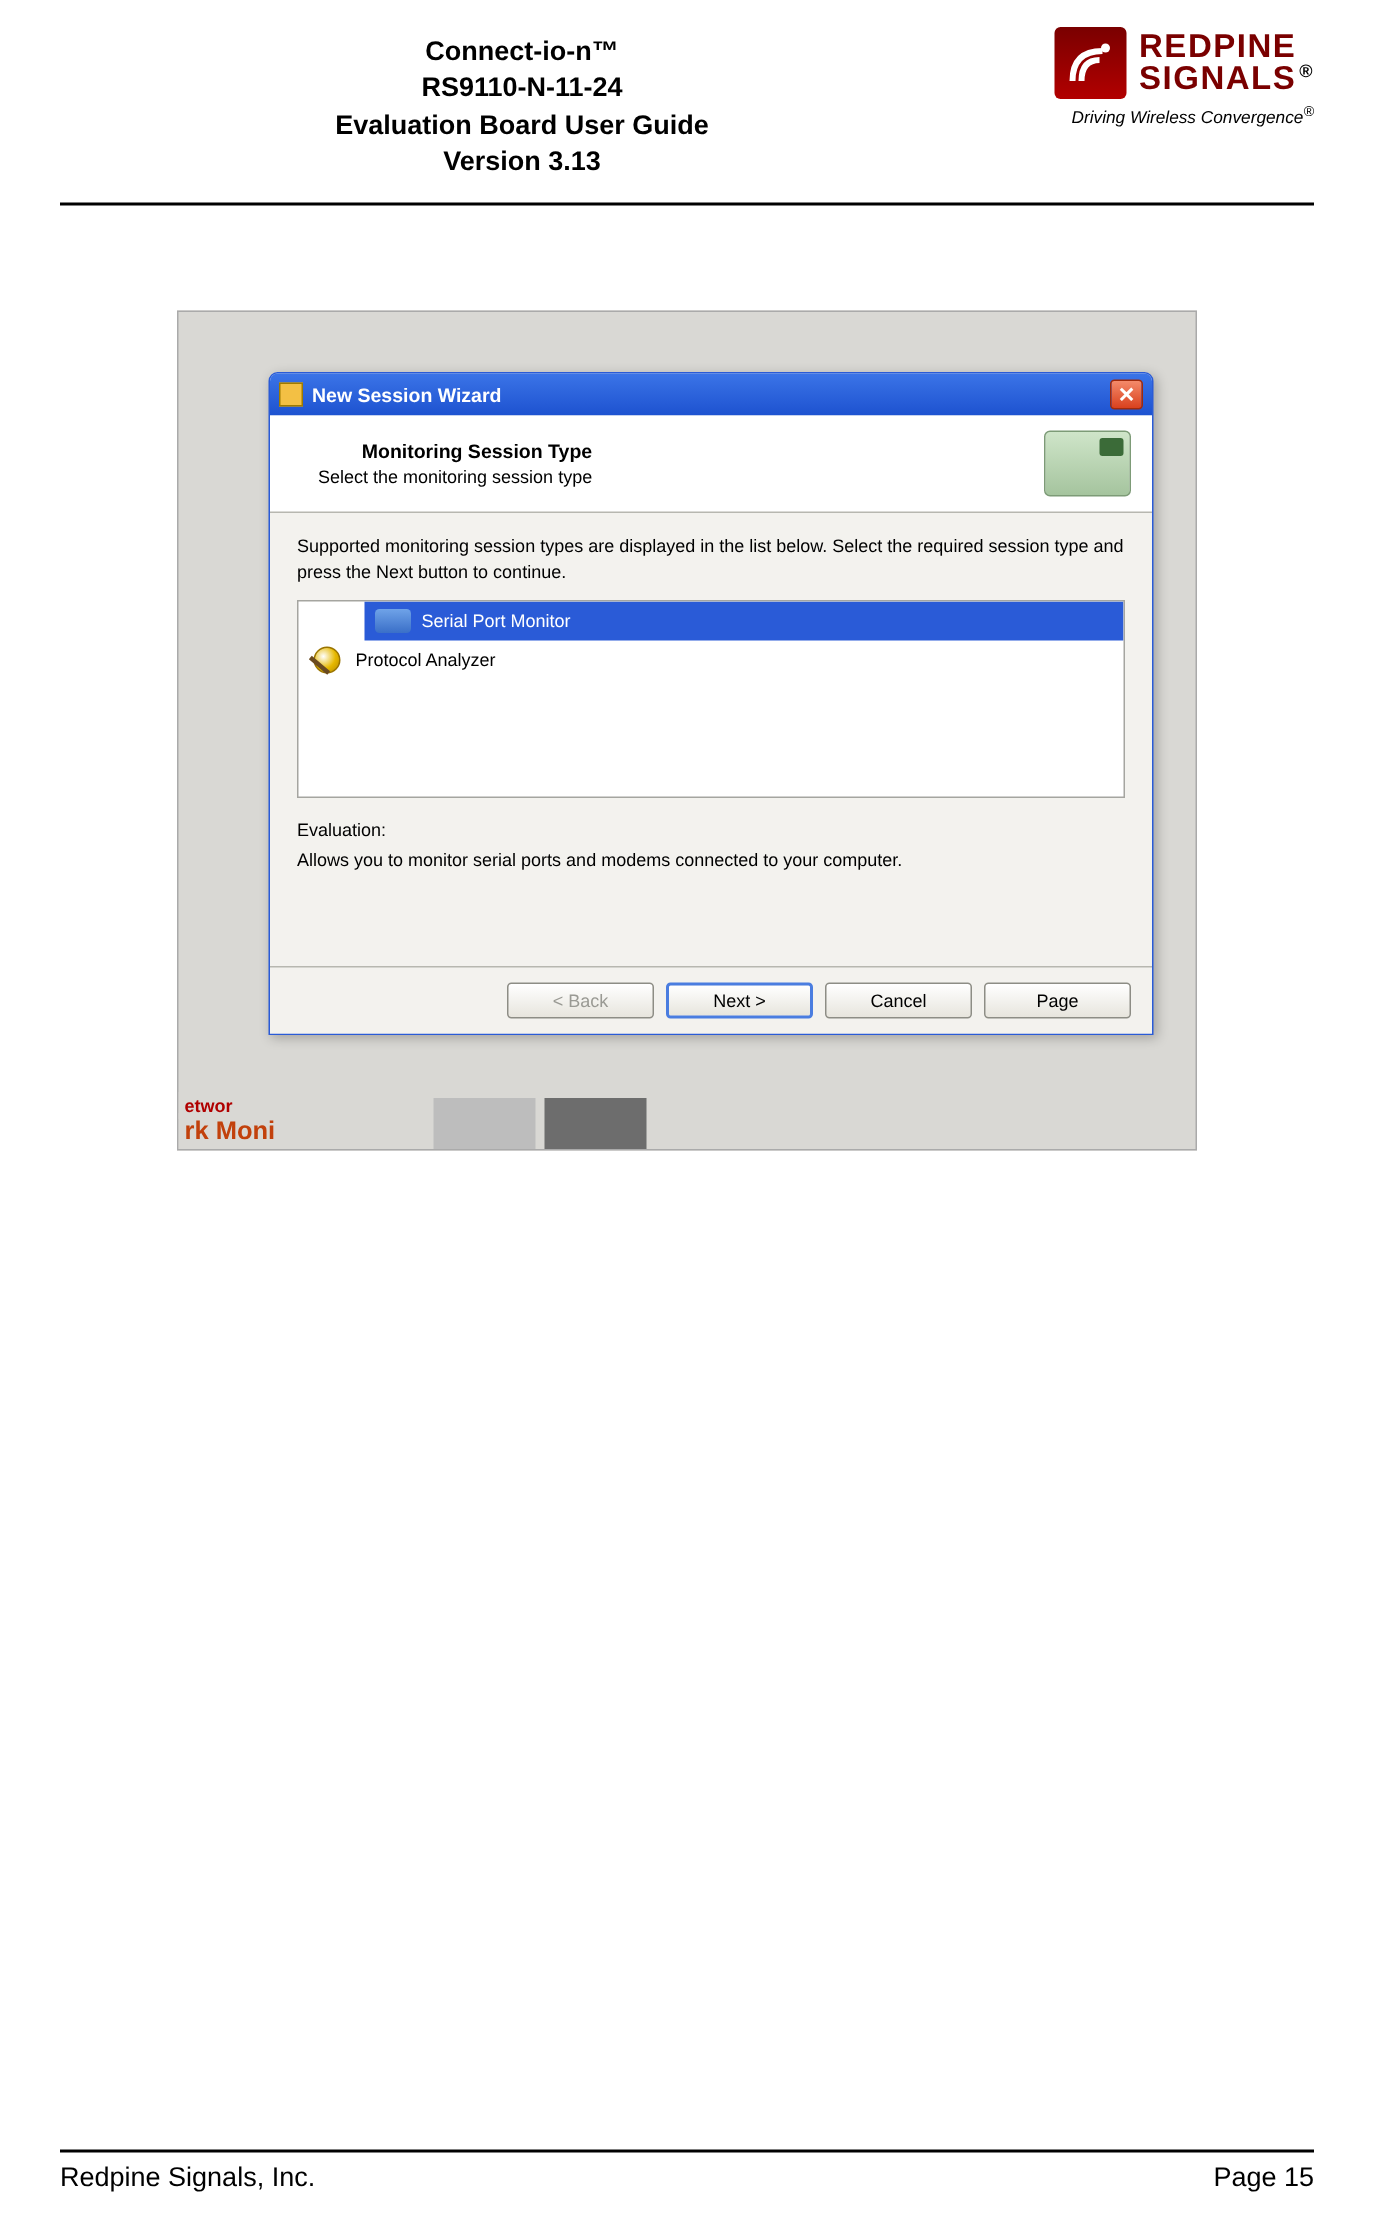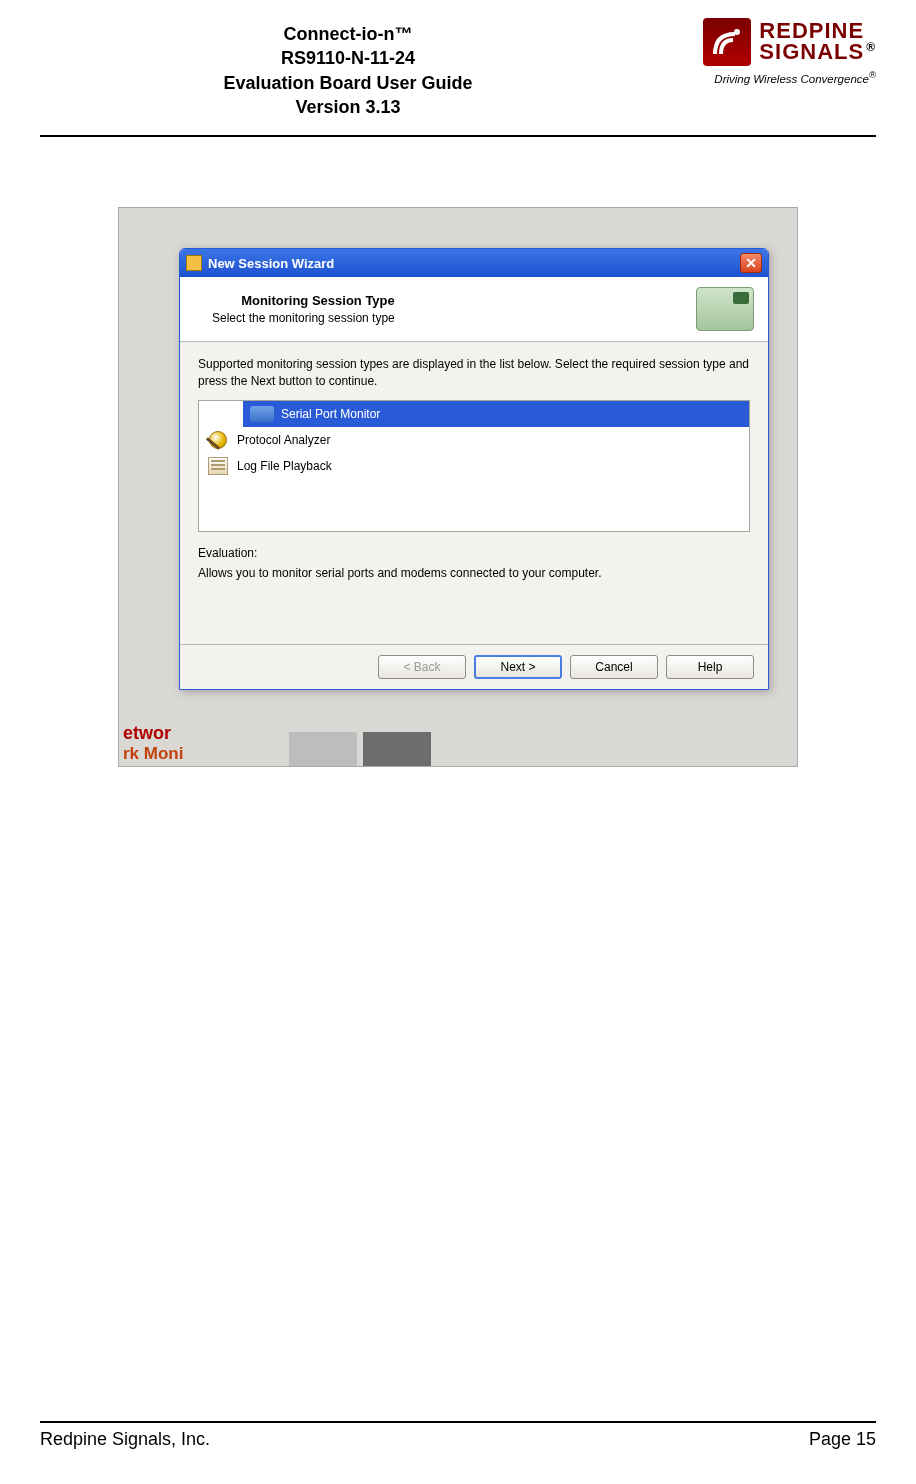--- a/index.html
+++ b/index.html
@@ -180,34 +180,34 @@
     }
     .desc-label { margin-top: 14px; }
     .desc-text { margin-top: 6px; }
     .dlg-footer {
       border-top: 1px solid #b7b7b0;
       padding: 10px 14px;
       display: flex; justify-content: flex-end; gap: 8px;
       background: #f3f2ee;
     }
     .btn {
-      width: 88px; height: 24px;
+      width: 98px; height: 24px;
       background: linear-gradient(#fff, #e7e5dd);
       border: 1px solid #8d8d85;
       border-radius: 3px;
       font-size: 12px;
       cursor: pointer;
     }
     .btn.disabled { color: #9a9a94; cursor: default; }
     .btn.default { border: 2px solid #4a7de0; }
     .bg-fragment {
       position: absolute;
       left: 0; bottom: 20px;
       padding: 2px 4px;
-      font-size: 18px;
+      font-size: 12px;
       color: #b00000;
       font-weight: 600;
       background: #d9d8d4;
     }
     .bg-fragment2 {
       position: absolute;
       left: 0; bottom: 0px;
       padding: 2px 4px;
       font-size: 17px;
       color: #c2410c;
@@ -217,21 +217,21 @@
     .bg-blocks {
       position: absolute;
       left: 170px; bottom: 0;
       display: flex;
     }
     .bg-block { width: 68px; height: 34px; margin-right: 6px; }
     .bg-block.gray { background: #bdbdbd; }
     .bg-block.dark { background: #6d6d6d; }
     .page-footer {
       position: absolute;
-      bottom: 34px; left: 40px; right: 40px;
+      bottom: 22px; left: 40px; right: 40px;
     }
     .hr-bottom {
       border: none; border-top: 2px solid #000; margin-bottom: 6px;
     }
     .footer-row {
       display: flex; justify-content: space-between;
       font-size: 18px;
     }
   </style>
 </head>
@@ -299,36 +299,30 @@
               <div class="icon-serial"></div>
             </div>
           <span>Serial Port Monitor</span>
         </div>
         <div class="list-item">
           <div class="li-icon">
               <div class="icon-protocol"></div>
             </div>
           <span>Protocol Analyzer</span>
         </div>
-        <div class="list-item">
-          <div class="li-icon">
-              <div class="icon-log"></div>
-            </div>
-          <span>Log File Playback</span>
-        </div>
       </div>
       <div class="desc-label">Evaluation:</div>
       <div class="desc-text">Allows you to monitor serial ports and modems connected to your computer.</div>
       <div style="height:54px"></div>
     </div>
     <div class="dlg-footer">
       <button class="btn disabled">&lt; Back</button>
       <button class="btn default">Next &gt;</button>
       <button class="btn">Cancel</button>
-      <button class="btn">Help</button>
+      <button class="btn">Page</button>
     </div>
   </div>
 </div>
 
 <div class="page-footer">
   <hr class="hr-bottom">
   <div class="footer-row">
     <span>Redpine Signals, Inc.</span>
     <span>Page 15</span>
   </div>

